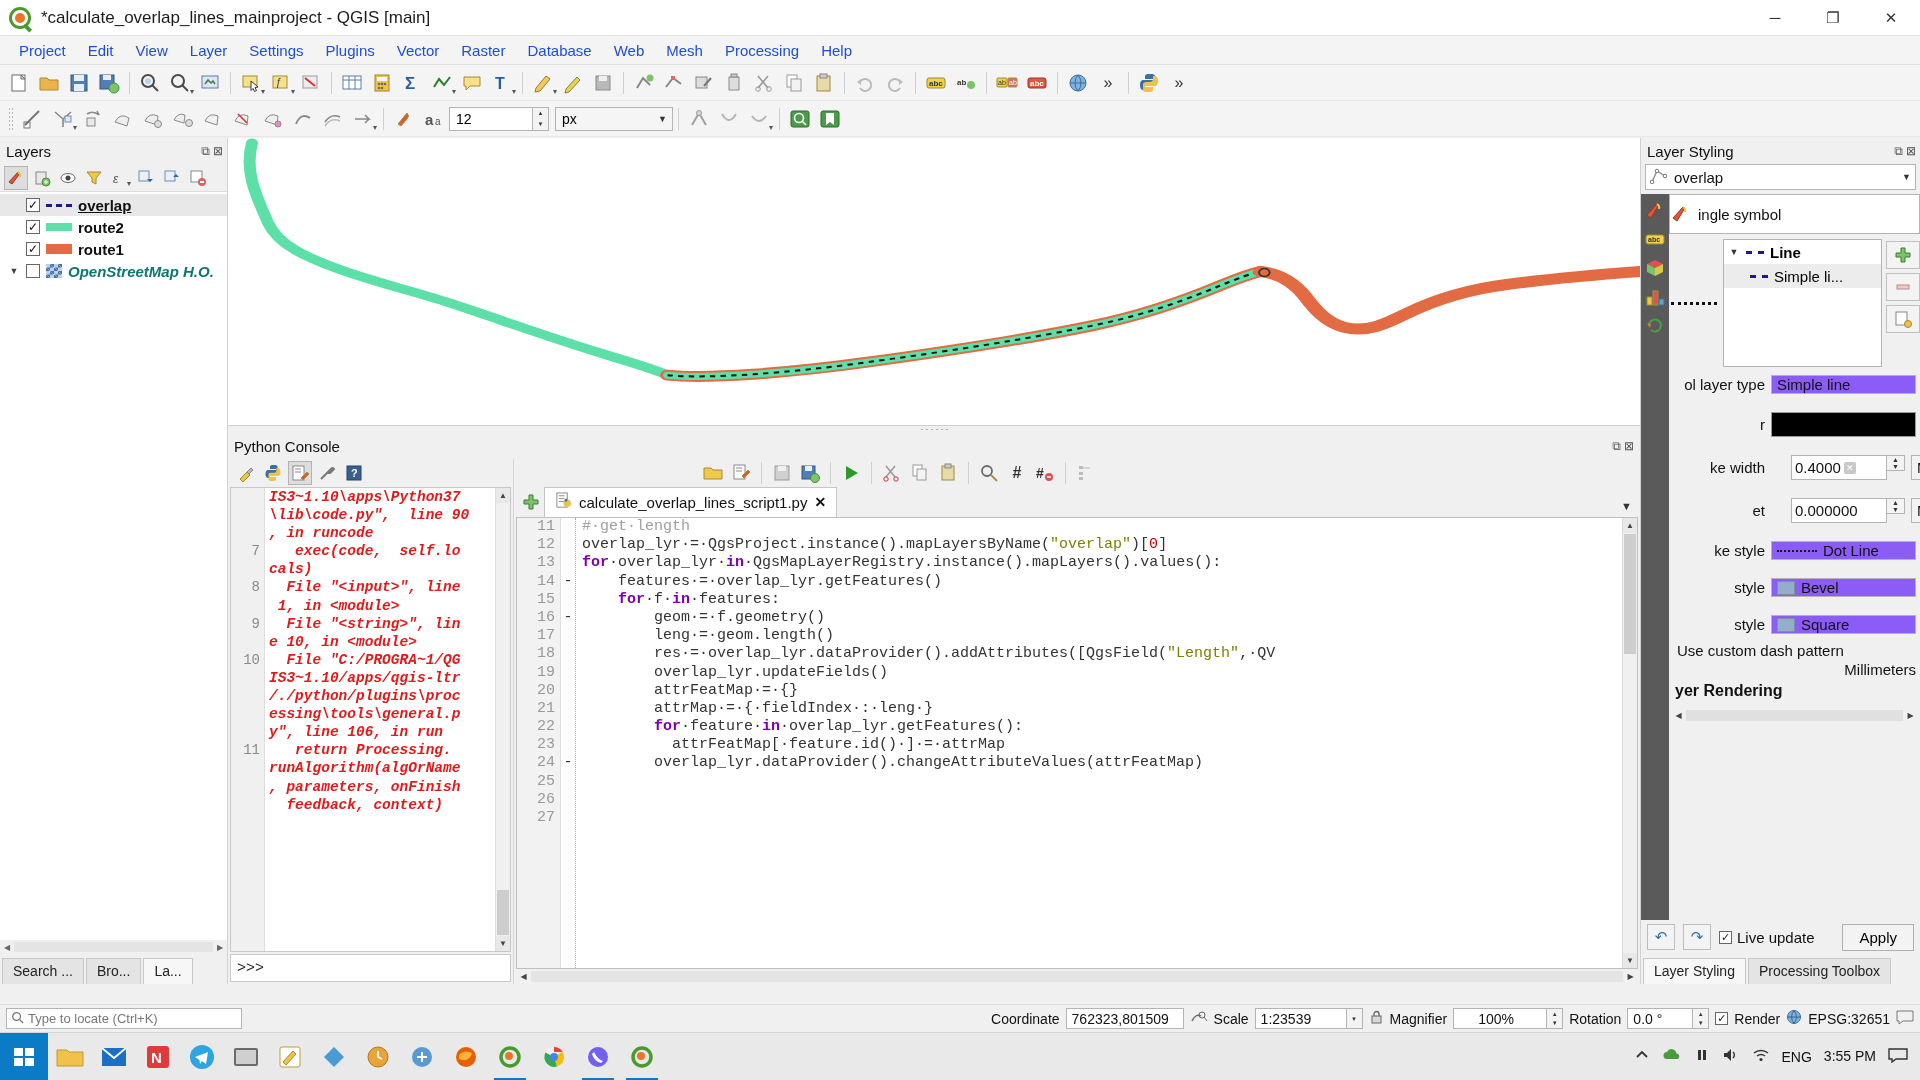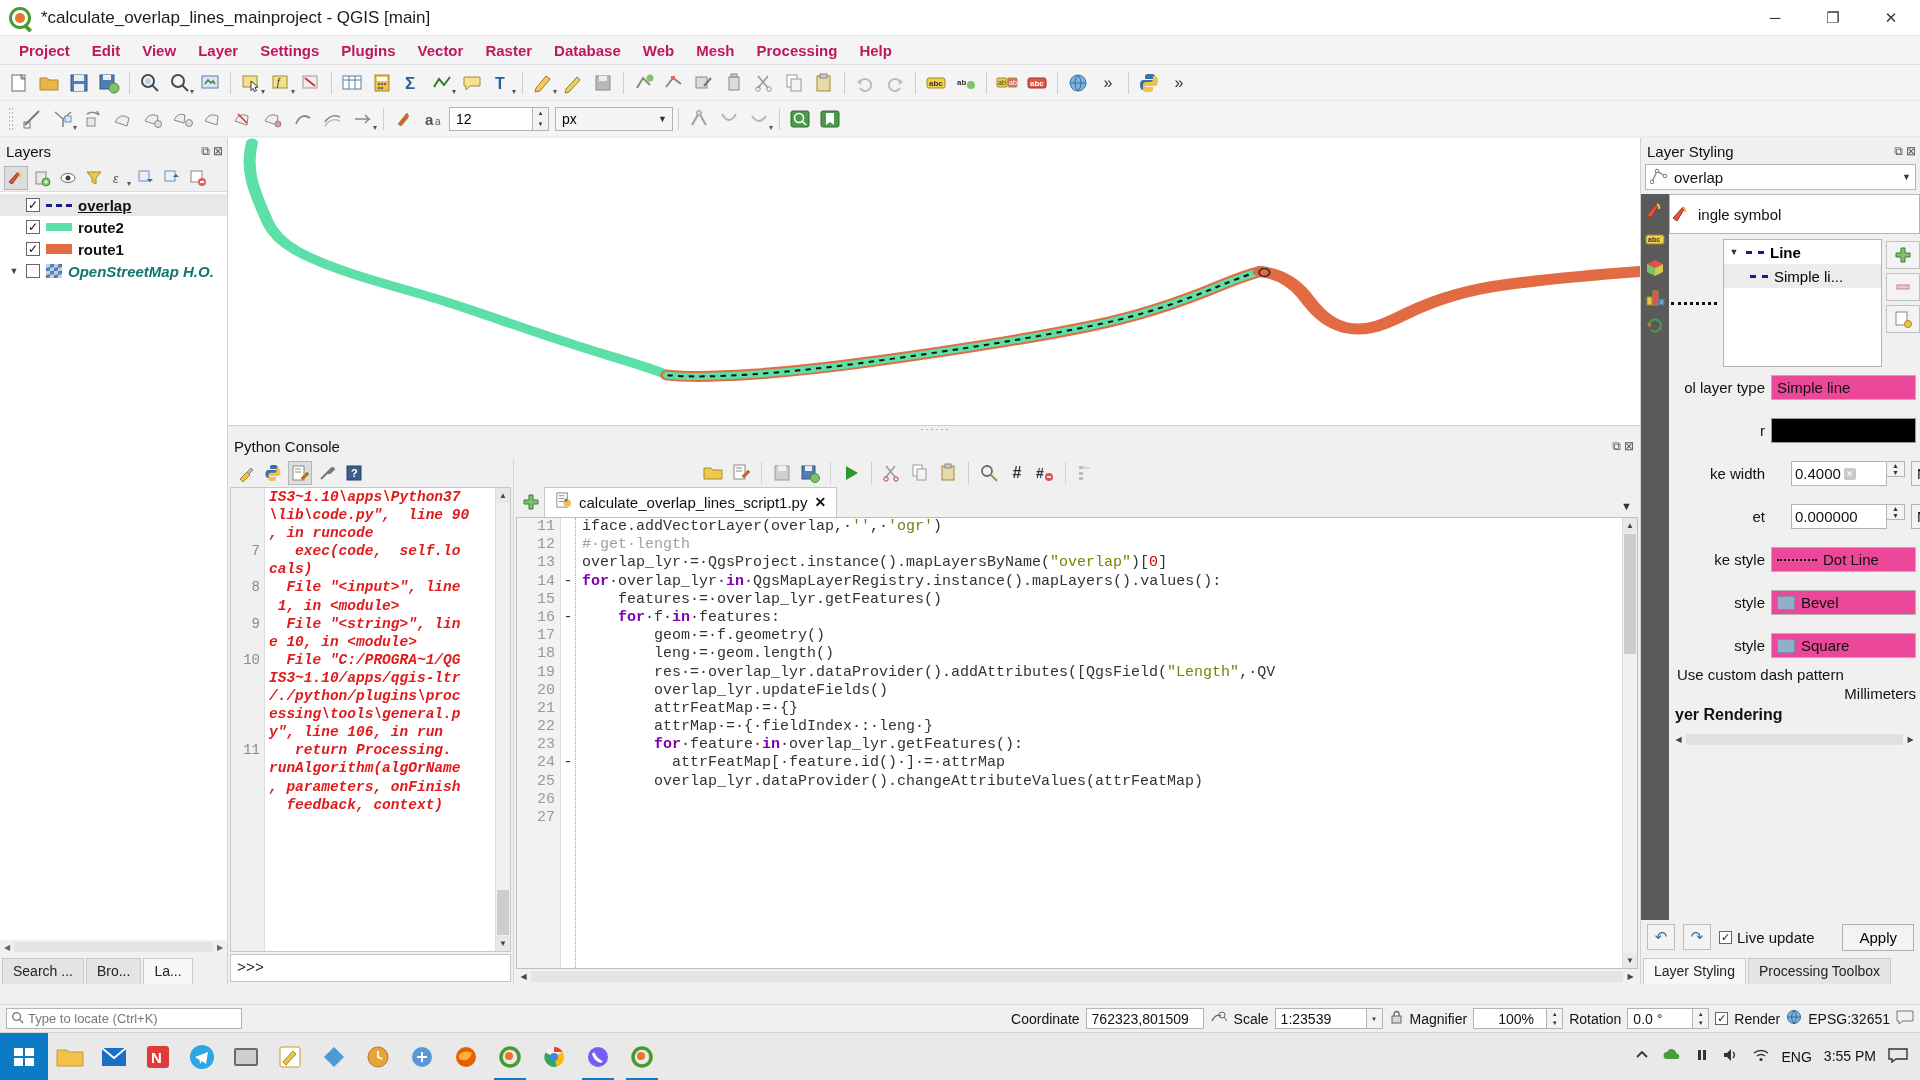--- a/index.html
+++ b/index.html
@@ -38,21 +38,21 @@
     width: 58px; height: 100%; display: flex; align-items: center; justify-content: center;
     color: #333;
   }
 
   
   .menubar {
     height: 29px; background: #f4f4f4; display: flex; align-items: center;
     padding-left: 8px; border-bottom: 1px solid #e0e0e0;
   }
   .menu-item {
-    padding: 4px 11px; font-size: 15px; color: #be185d; cursor: default; font-weight: bold;
+    padding: 4px 11px; font-size: 15px; color: #1d4ed8; cursor: default;
   }
 
   
   .toolbar {
     height: 36px; background: #f4f4f4; display: flex; align-items: center;
     padding-left: 4px; border-bottom: 1px solid #e8e8e8; gap: 0px;
   }
   .tb-btn {
     width: 30px; height: 30px; display: flex; align-items: center; justify-content: center;
     border-radius: 2px; position: relative; flex: none;
@@ -197,21 +197,21 @@
   .sp-tree { flex:1; background:#fff; border:1px solid #b4b4b4; height: 128px; font-size: 15px; }
   .tree-row { display:flex; align-items:center; gap:6px; height:24px; padding-left: 4px; }
   .tree-row.sel { background: #ececec; }
   .tree-row .tw { font-size: 9px; color:#333; width:12px; text-align:center;}
   .mini-dash { width:18px; height:0; border-top:3px dashed #1a1a8c; }
   .sp-treebtns { width: 34px; flex:none; display:flex; flex-direction:column; gap:4px; padding-top: 2px;}
   .trb { height: 28px; background:#f3f3f3; border:1px solid #c0c0c0; display:flex;align-items:center;justify-content:center;}
   .sp-rows { padding: 6px 4px 0 4px; display:flex; flex-direction:column; gap:18px; font-size:15px; color:#111; }
   .srow { display:flex; align-items:center; gap:6px; }
   .srow .lbl { width: 92px; text-align:right; flex:none; white-space:nowrap; overflow:hidden;}
-  .ctl { height: 25px; background:#ec4899; border:1px solid #b4b4b4; display:flex; align-items:center;
+  .ctl { height: 19px; background:#8b5cf6; border:1px solid #b4b4b4; display:flex; align-items:center;
       padding: 4px 5px; font-size:15px; color:#111; flex:1; min-width:0;}
   .colorbox { height: 25px; background:#000; border:1px solid #9a9a9a; flex:1; }
   .spin { display:flex; align-items:flex-start;margin-left:20px; }
   .spin .field { width: 96px; height:25px; background:#fff; border:1px solid #b4b4b4; display:flex;
       align-items:center; padding:0 3px; gap:3px; font-size:15px; }
   .spin .arrows { width: 18px; background:#f3f3f3; border:1px solid #b4b4b4; border-left:none;
       display:flex; flex-direction:column; }
   .spin .arrows span { flex:1; display:flex; align-items:center; justify-content:center; font-size:7px; color:#333;}
   .unit { width: 106px; height:25px; background:#f3f3f3; border:1px solid #b4b4b4; display:flex;
       align-items:center; padding-left:5px; font-size:15px; flex:none;}
@@ -1014,21 +1014,20 @@
                   <div></div>
                   <div></div>
                   <div></div>
                   <div></div>
                   <div>-</div>
                   <div></div>
                   <div></div>
                   <div></div>
                 </div>
               <div class="ed-code">
-                  <div>iface.addVectorLayer(overlap,·<span class="str">''</span>,·<span class="str">'ogr'</span>)</div>
                   <div><span class="cmt">#·get·length</span></div>
                   <div>overlap_lyr·=·QgsProject.instance().mapLayersByName(<span class="str2">"overlap"</span>)[<span class="num">0</span>]</div>
                   <div><span class="kw">for</span>·overlap_lyr·<span class="kw">in</span>·QgsMapLayerRegistry.instance().mapLayers().values():</div>
                   <div>    features·=·overlap_lyr.getFeatures()</div>
                   <div>    <span class="kw">for</span>·f·<span class="kw">in</span>·features:</div>
                   <div>        geom·=·f.geometry()</div>
                   <div>        leng·=·geom.length()</div>
                   <div>        res·=·overlap_lyr.dataProvider().addAttributes([QgsField(<span class="str2">"Length"</span>,·QV</div>
                   <div>        overlap_lyr.updateFields()</div>
                   <div>        attrFeatMap·=·{}</div>
@@ -1269,21 +1268,21 @@
         </span>
     </span>
     <span>
       <svg width="15" height="16" viewBox="0 0 15 16">
           <rect x="3" y="7" width="9" height="7" fill="#d8d8d8" stroke="#666"></rect>
           <path d="M5 7 V5 a2.5 2.5 0 0 1 5 0 V7" fill="none" stroke="#666" stroke-width="1.3"></path>
         </svg>
     </span>
     <span class="sb-label">Magnifier</span>
     <span class="sb-spin">
-      <span class="sb-field" style="width:74px;padding-left:24px;">100%</span>
+      <span class="sb-field" style="width:94px;padding-left:24px;">100%</span>
       <span class="arrows" style="height:21px;">
           <span>▲</span>
           <span>▼</span>
         </span>
     </span>
     <span class="sb-label">Rotation</span>
     <span class="sb-spin">
       <span class="sb-field" style="width:66px;">0.0 °</span>
       <span class="arrows" style="height:21px;">
           <span>▲</span>

